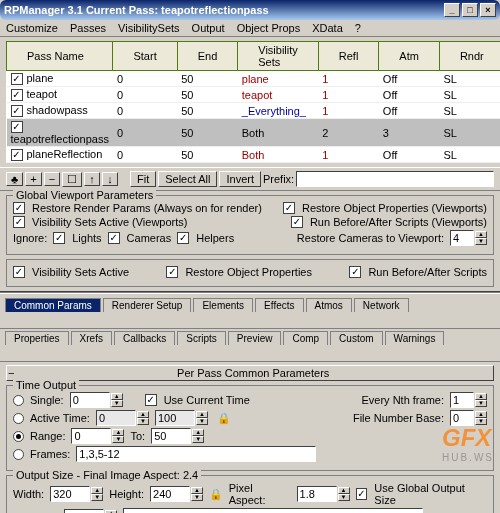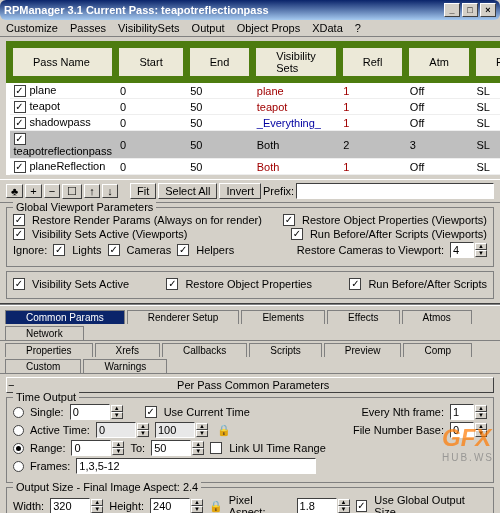--- a/index.html
+++ b/index.html
@@ -4,40 +4,40 @@
 <style>
   * { box-sizing: border-box; margin: 0; padding: 0; }
   body { font-family: Tahoma, Arial, sans-serif; font-size: 11px; background: #d4d0c8; color: #000; width: 500px; }
   .titlebar { background: linear-gradient(#0a246a, #a6caf0); color: #fff; height: 20px; display: flex; align-items: center; padding: 0 4px; font-weight: bold; border-radius: 6px; }
   .titlebar .title { flex: 1; }
   .titlebar .winbtn { width: 16px; height: 14px; background: #d4d0c8; border: 1px solid #fff; border-right-color:#404040; border-bottom-color:#404040; margin-left: 2px; font-size:9px; display:flex; align-items:center; justify-content:center; color:#000;}
   .menubar { background: #d4d0c8; display: flex; padding: 2px 6px; border-bottom: 1px solid #808080; }
   .menubar span { margin-right: 12px; }
   .panel { padding: 4px 6px; }
   table { width: 100%; border-collapse: collapse; background: #fff; }
-  th { background: #ece9d8; text-align: left; font-weight: normal; padding: 2px 20px; border: 7px solid #4d7c0f; font-size:11px;}
+  th { background: #ece9d8; text-align: left; font-weight: normal; padding: 2px 20px; border: 1px solid #4d7c0f; font-size:11px;}
   td { padding: 1px 4px; border-bottom: 1px solid #eee; font-size:11px; }
   tr.sel td { background: #bfbfbf; }
   .chk { display:inline-block; width:12px; height:12px; border:1px solid #404040; background:#fff; margin-right:4px; font-size:10px; line-height:10px; text-align:center;}
   .red { color: #a00000; }
   .blue { color: #0000a0; }
   .toolbar { display: flex; gap: 2px; align-items: center; padding: 3px 6px; border-top:1px solid #fff; border-bottom:1px solid #808080;}
   .btn { background: #d4d0c8; border: 1px solid; border-color: #fff #404040 #404040 #fff; padding: 1px 6px; font-size:11px; min-width:20px; text-align:center;}
   .btn.sm { padding: 0 4px; min-width:16px;}
   .input { background:#fff; border:1px solid; border-color:#404040 #fff #fff #404040; padding:1px 2px; font-size:11px;}
   .groupbox { border:1px solid #808080; margin:4px 6px; padding:4px 6px 6px; position:relative;}
   .groupbox > legend, .grouptitle { position:absolute; top:-7px; left:6px; background:#d4d0c8; padding:0 3px; font-size:11px;}
   .row { display:flex; align-items:center; gap:6px; margin:2px 0;}
   .row label { display:flex; align-items:center; gap:3px;}
   .spinner { display:inline-flex; align-items:center;}
   .spinner .input { width:40px;}
   .spinbtns { display:flex; flex-direction:column; margin-left:1px;}
   .spinbtns div { width:12px; height:7px; background:#d4d0c8; border:1px solid; border-color:#fff #404040 #404040 #fff; font-size:6px; line-height:5px; text-align:center;}
   .tabstrip { display:flex; flex-wrap:wrap; background:#d4d0c8; padding:0 4px; border-bottom:1px solid #808080;}
-  .tab { background:#d4d0c8; border:1px solid #808080; border-bottom:none; padding:1px 20px; margin:2px 1px 0; font-size:10px;}
+  .tab { background:#d4d0c8; border:1px solid #808080; border-bottom:none; padding:1px 8px; margin:2px 1px 16px; font-size:10px;}
   .tab.active { background:#0a246a; color:#fff; }
   .sectionhdr { background:#d4d0c8; border:1px solid; border-color:#fff #404040 #404040 #fff; text-align:center; padding:1px; margin:3px 6px; font-size:11px;}
   .watermark { position:fixed; right:6px; bottom:50px; pointer-events:none; opacity:0.7; font-family:Arial; }
   .watermark .big { color:#ff7a00; font-size:24px; font-weight:bold; font-style:italic;}
   .watermark .sm { color:#808080; font-size:10px; letter-spacing:2px;}
   .thinhr { height:3px; background:#808080; border-top:1px solid #404040; border-bottom:1px solid #fff; margin:2px 0;}
   .radio { width:11px; height:11px; border-radius:50%; border:1px solid #404040; background:#fff; display:inline-flex; align-items:center; justify-content:center;}
   .radio.on::after { content:''; width:5px; height:5px; background:#000; border-radius:50%;}
 </style>
 </head>
@@ -298,24 +298,20 @@
         </span>
       </span>
     <span>To:</span>
     <span class="spinner">
         <input class="input" value="50" style="">
         <span class="spinbtns">
           <div>▲</div>
           <div>▼</div>
         </span>
       </span>
-    <label>
-        <span class="chk"></span>
-        <span>Link UI Time Range</span>
-      </label>
   </div>
   <div class="row">
     <span class="radio"></span>
     <span>Frames:</span>
     <input class="input" style="flex: 1 1 0%; max-width: 240px;" value="1,3,5-12">
   </div>
 </div>
 
 <div class="groupbox">
   <span class="grouptitle">Output Size - Final Image Aspect: 2.4</span>

